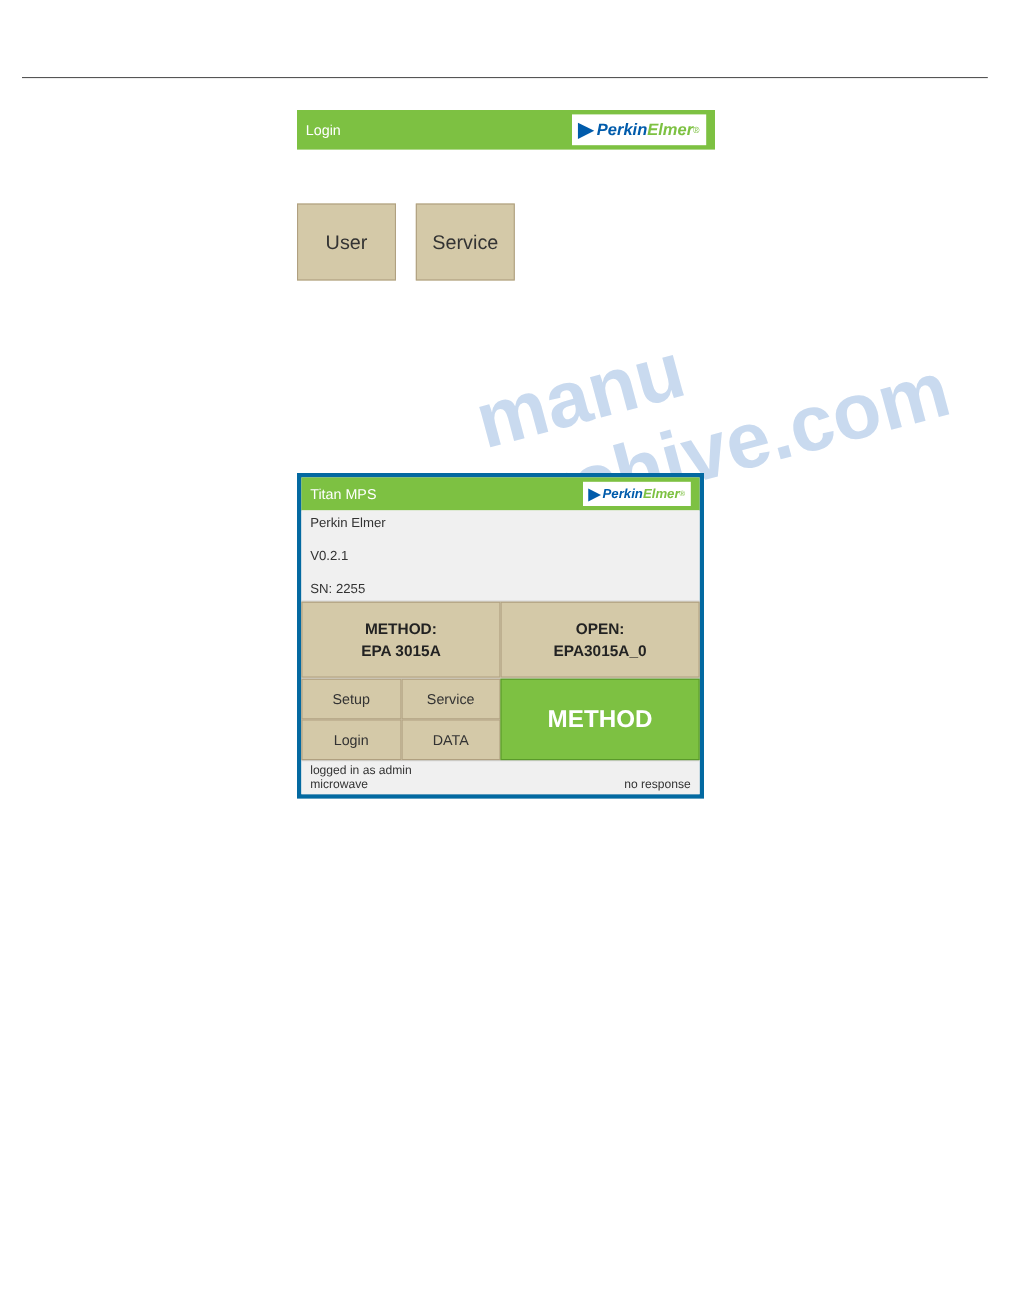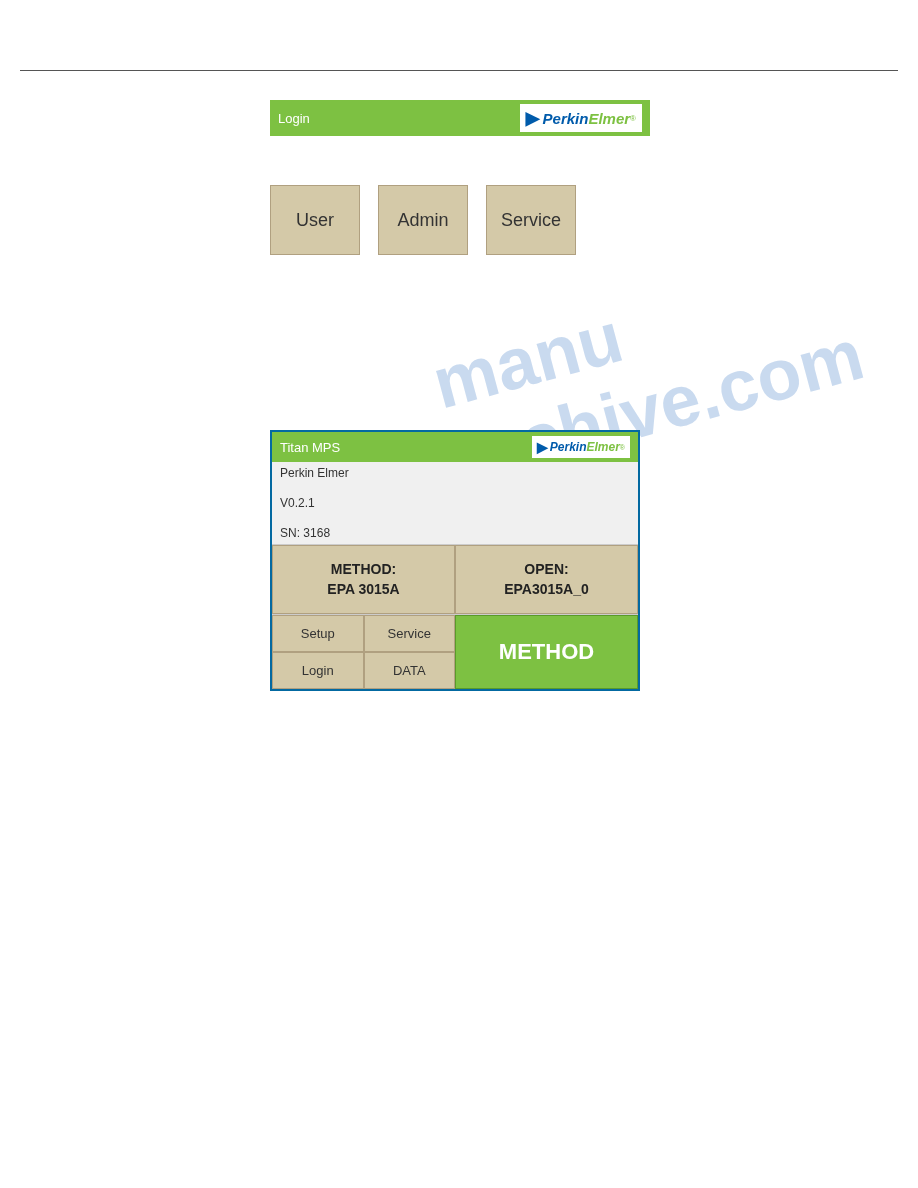--- a/index.html
+++ b/index.html
@@ -114,21 +114,21 @@
       white-space: nowrap;
       line-height: 1.1;
     }
 
     
     .app-window {
       position: absolute;
       top: 430px;
       left: 270px;
       width: 370px;
-      border: 2px solid #0369a1;
+      border: 4px solid #0369a1;
       background: #f0f0f0;
     }
 
     
     .app-titlebar {
       background: #7dc142;
       display: flex;
       align-items: center;
       justify-content: space-between;
       padding: 4px 8px;
@@ -253,21 +253,20 @@
   <div class="perkinelmer-logo">
     <span class="logo-arrow">▶</span>
     <span class="logo-text-perkin">Perkin</span>
     <span class="logo-text-elmer">Elmer</span>
     <span class="logo-reg">®</span>
   </div>
 </div>
 
 <div class="login-buttons">
   <button class="login-btn">User</button>
-  <button class="login-btn">Admin</button>
   <button class="login-btn">Service</button>
 </div>
 
 <div class="watermark">
   <div>manu</div>
   <div>archive.com</div>
 </div>
 
 <div class="app-window">
 
@@ -279,21 +278,21 @@
       <span class="logo-text-elmer">Elmer</span>
       <span style="font-size:7px;color:#7dc142;vertical-align:super;">®</span>
     </div>
   </div>
 
   <div class="app-inforow">
     <span>Perkin Elmer</span>
     <span>V0.2.1</span>
     <span>
       <span>SN:</span>
-      <span>3168</span>
+      <span>2255</span>
     </span>
   </div>
 
   <div style="display:grid; grid-template-columns:1fr 1fr; border-bottom:1px solid #ccc;">
     <button class="method-btn">
       <span>METHOD:</span><br>
       <span>EPA 3015A</span>
     </button>
     <button class="data-btn">
       <span>OPEN:</span><br>
@@ -307,14 +306,23 @@
       <button class="ctrl-btn">Setup</button>
       <button class="ctrl-btn">Service</button>
       <button class="ctrl-btn">Login</button>
       <button class="ctrl-btn">DATA</button>
     </div>
 
     <button class="start-btn">METHOD</button>
 
   </div>
 
+  <div class="app-statusbar">
+    <div class="app-statusbar-row">
+      <span>logged in as admin</span>
+    </div>
+    <div class="app-statusbar-row">
+      <span>microwave</span>
+      <span>no response</span>
+    </div>
+  </div>
 
 </div>
 
 </body></html>

